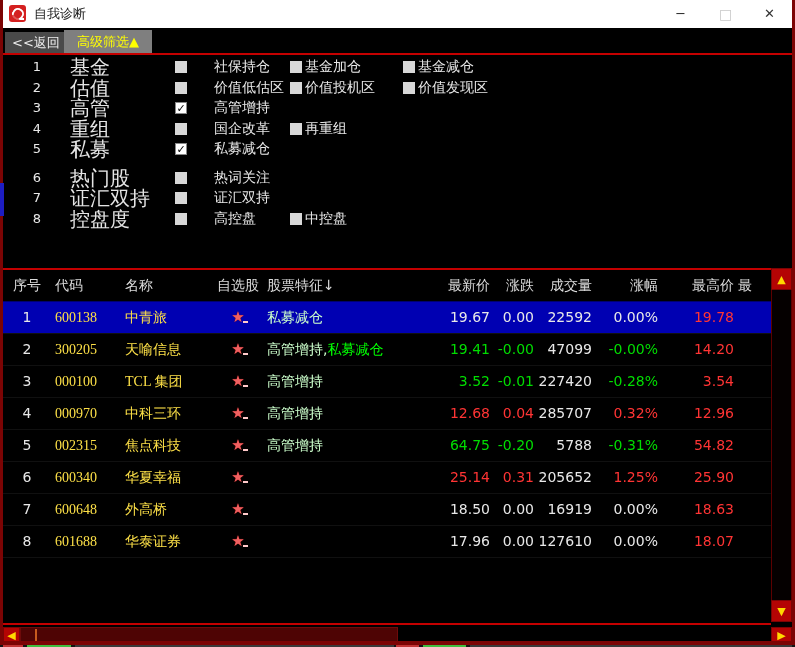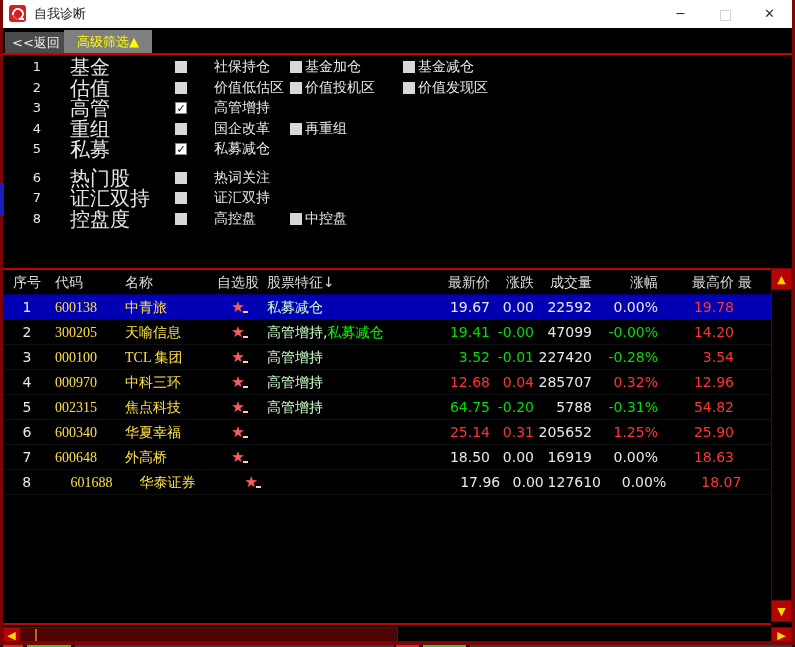--- a/index.html
+++ b/index.html
@@ -46,21 +46,21 @@
   .f-opt.col0 { left:172px;gap:24px; } .f-opt.col1 { left:287px; } .f-opt.col2 { left:400px; }
   .checkbox { width:12px; height:12px; background:#d8d8d8; margin-right:3px;
               display:inline-flex; align-items:center; justify-content:center;
               font-size:11px; font-weight:bold; color:#000; line-height:1; }
   .checkbox.checked { background:#ffffff; box-shadow:inset 0 0 0 1px #888; }
   .f-label { color:#e8e8e8; font-size:14px; }
 
   
   #redline-table { left:3px; top:268px; width:789px; height:2px; background:#c40000; }
   #stock-table { left:3px; top:270px; width:768px; }
-  .trow { display:flex; height:25px; line-height:25px; font-size:14px; border-bottom:1px solid #101010;align-items:center; }
+  .trow { display:flex; height:32px; line-height:25px; font-size:14px; border-bottom:1px solid #101010;align-items:center; }
   .trow.header { color:#dcdcdc; border-bottom:1px solid #000070; }
   .trow.selected { background:#0000b2; }
   .tcell { height:25px; overflow:hidden; white-space:nowrap; }
   .al-c { text-align:center; } .al-l { text-align:left; } .al-r { text-align:right; }
   .cw { color:#e8e8e8; } .cr { color:#ff3434; } .cg { color:#00dd00; }
   .code, .name { color:#fde047;font-family:Liberation Serif, serif; }
   .feat-pale { color:#ccffcc; } .feat-bright { color:#00ff00; }
   .star { position:relative; color:#f06060; font-size:15px; text-shadow:0 0 1px #900; }
   .star::after { content:""; position:absolute; right:-3px; bottom:3px; width:5px; height:2px; background:#ffc9c9; }
 
@@ -291,21 +291,21 @@
       <span class="tcell al-l " style="width: 172px; padding-left: 7px;"></span>
       <span class="tcell al-r cw" style="width: 58px; padding-left: 0px;">18.50</span>
       <span class="tcell al-r cw" style="width: 44px; padding-left: 0px;">0.00</span>
       <span class="tcell al-r cw" style="width: 58px; padding-left: 0px;">16919</span>
       <span class="tcell al-r cw" style="width: 66px; padding-left: 0px;">0.00%</span>
       <span class="tcell al-r cr" style="width: 76px; padding-left: 0px;">18.63</span>
       <span class="tcell al-l " style="width: 30px; padding-left: 4px;"></span>
     </div>
     <div class="trow">
       <span class="tcell al-c cw" style="width: 48px; padding-left: 0px;">8</span>
-      <span class="tcell al-l code" style="width: 72px; padding-left: 4px; margin-left: 16px;">601688</span>
+      <span class="tcell al-l code" style="width: 72px; padding-left: 4px;">601688</span>
       <span class="tcell al-l name" style="width: 93px; padding-left: 2px;">华泰证券</span>
       <span class="tcell al-c " style="width: 44px; padding-left: 0px;"><span class="star">★</span></span>
       <span class="tcell al-l " style="width: 172px; padding-left: 7px;"></span>
       <span class="tcell al-r cw" style="width: 58px; padding-left: 0px;">17.96</span>
       <span class="tcell al-r cw" style="width: 44px; padding-left: 0px;">0.00</span>
       <span class="tcell al-r cw" style="width: 58px; padding-left: 0px;">127610</span>
       <span class="tcell al-r cw" style="width: 66px; padding-left: 0px;">0.00%</span>
       <span class="tcell al-r cr" style="width: 76px; padding-left: 0px;">18.07</span>
       <span class="tcell al-l " style="width: 30px; padding-left: 4px;"></span>
     </div>

